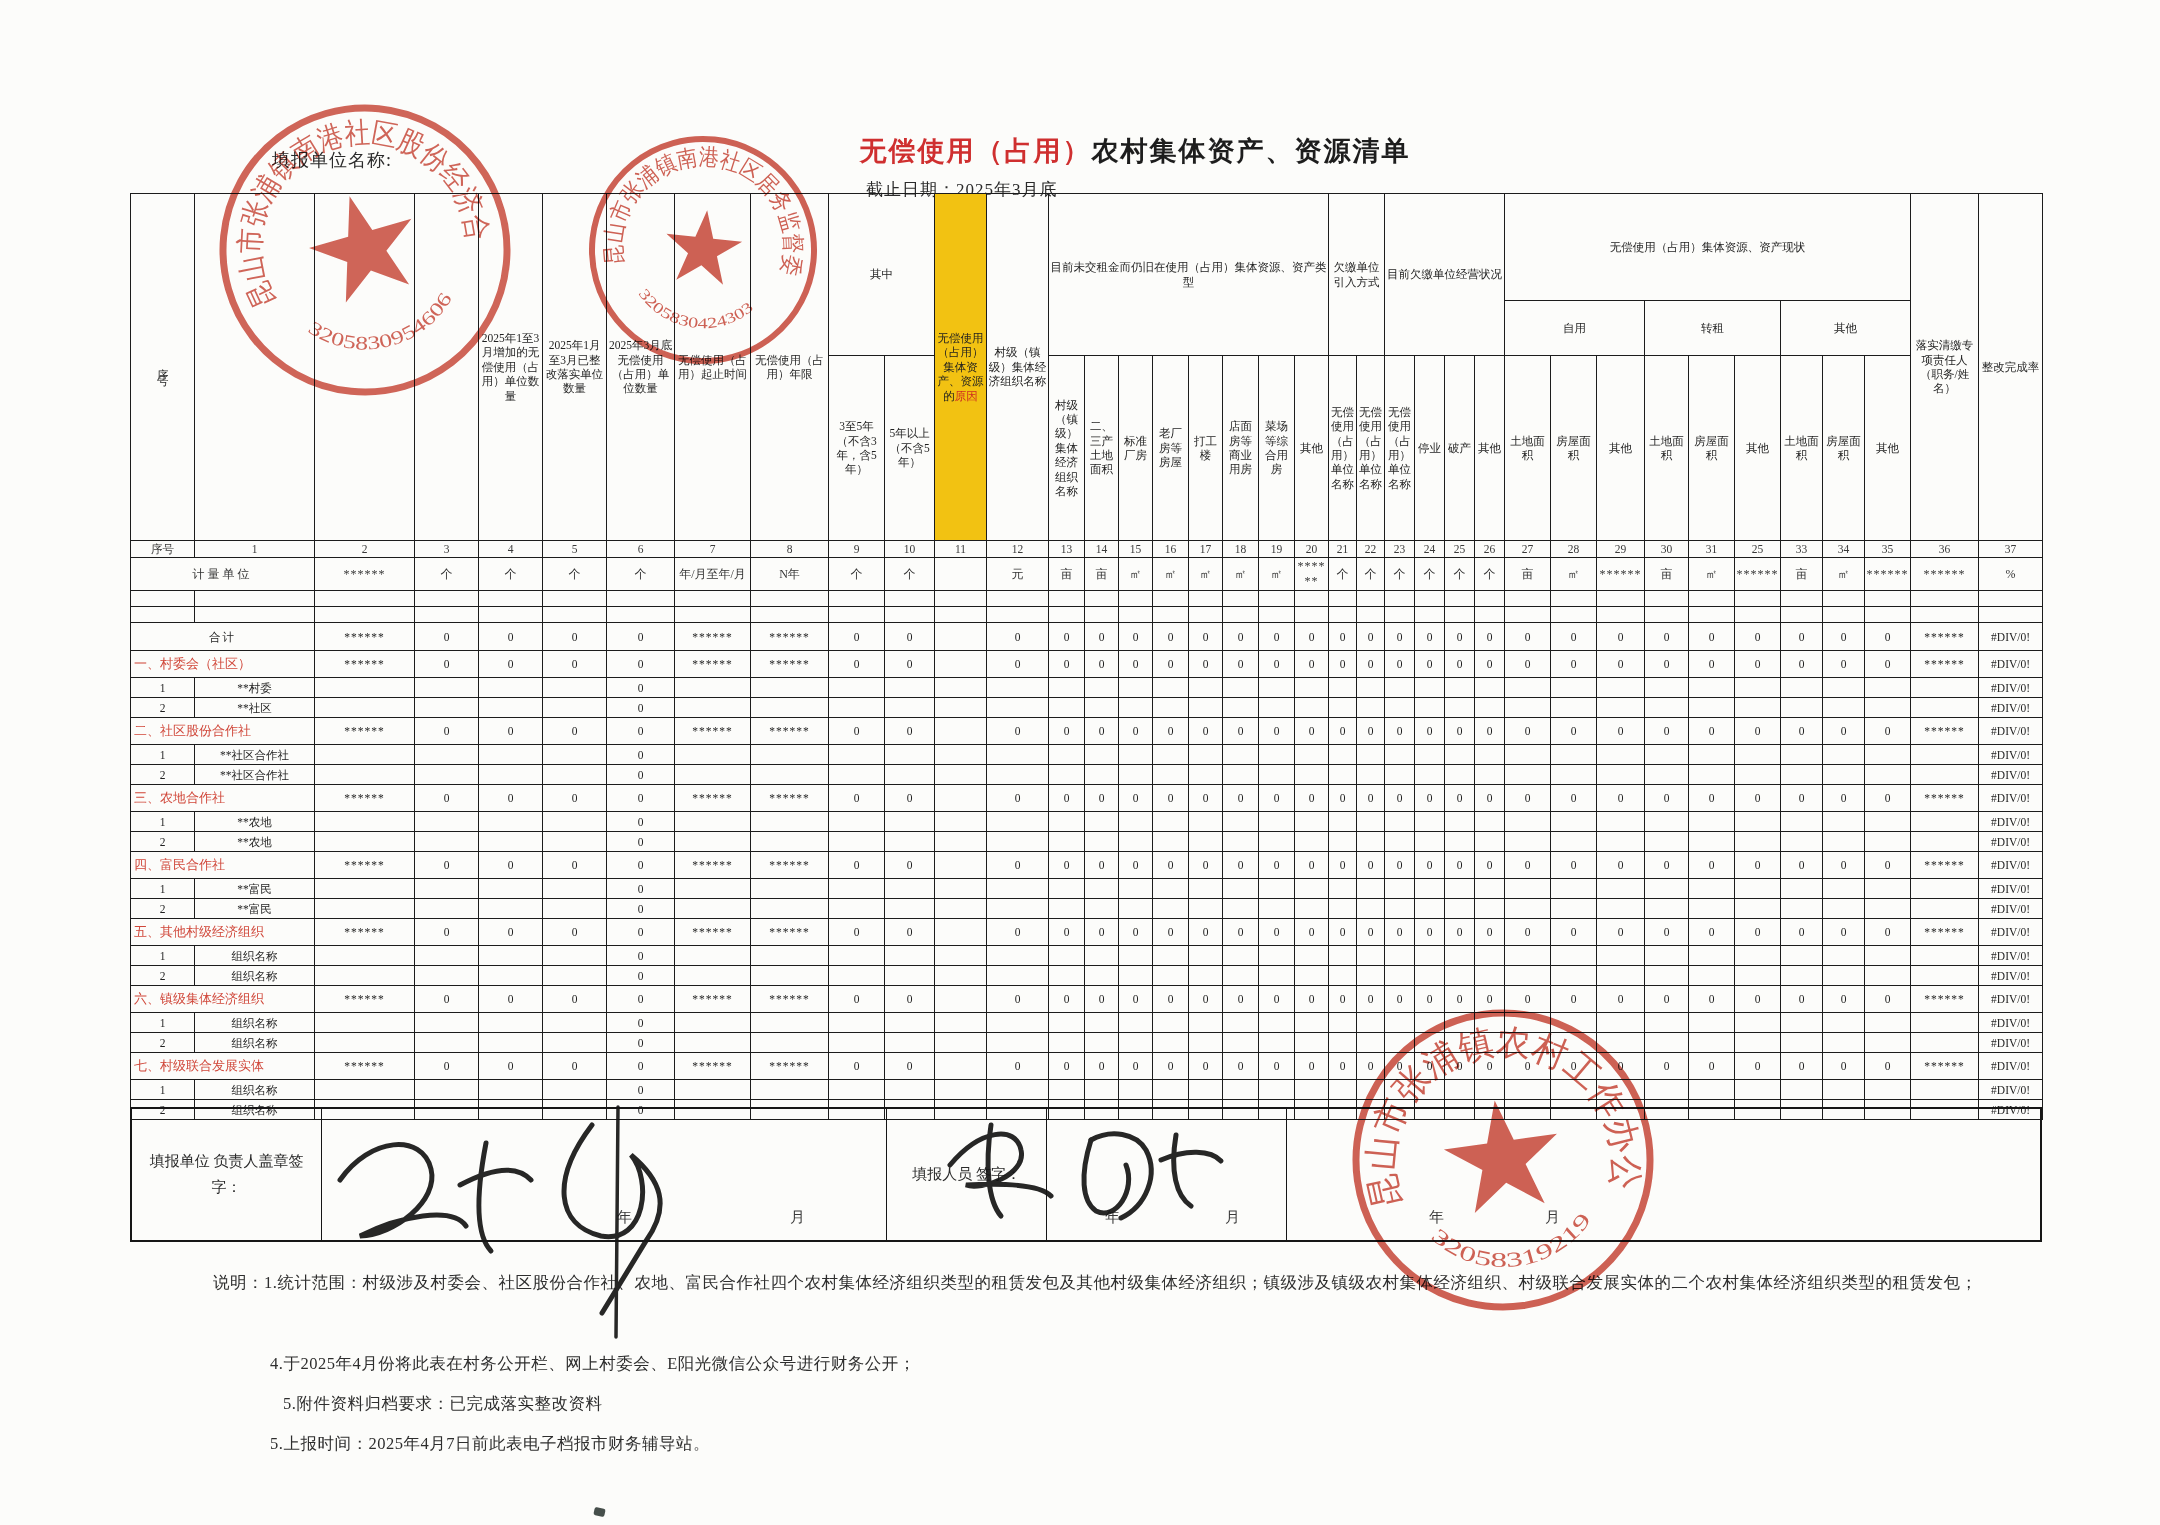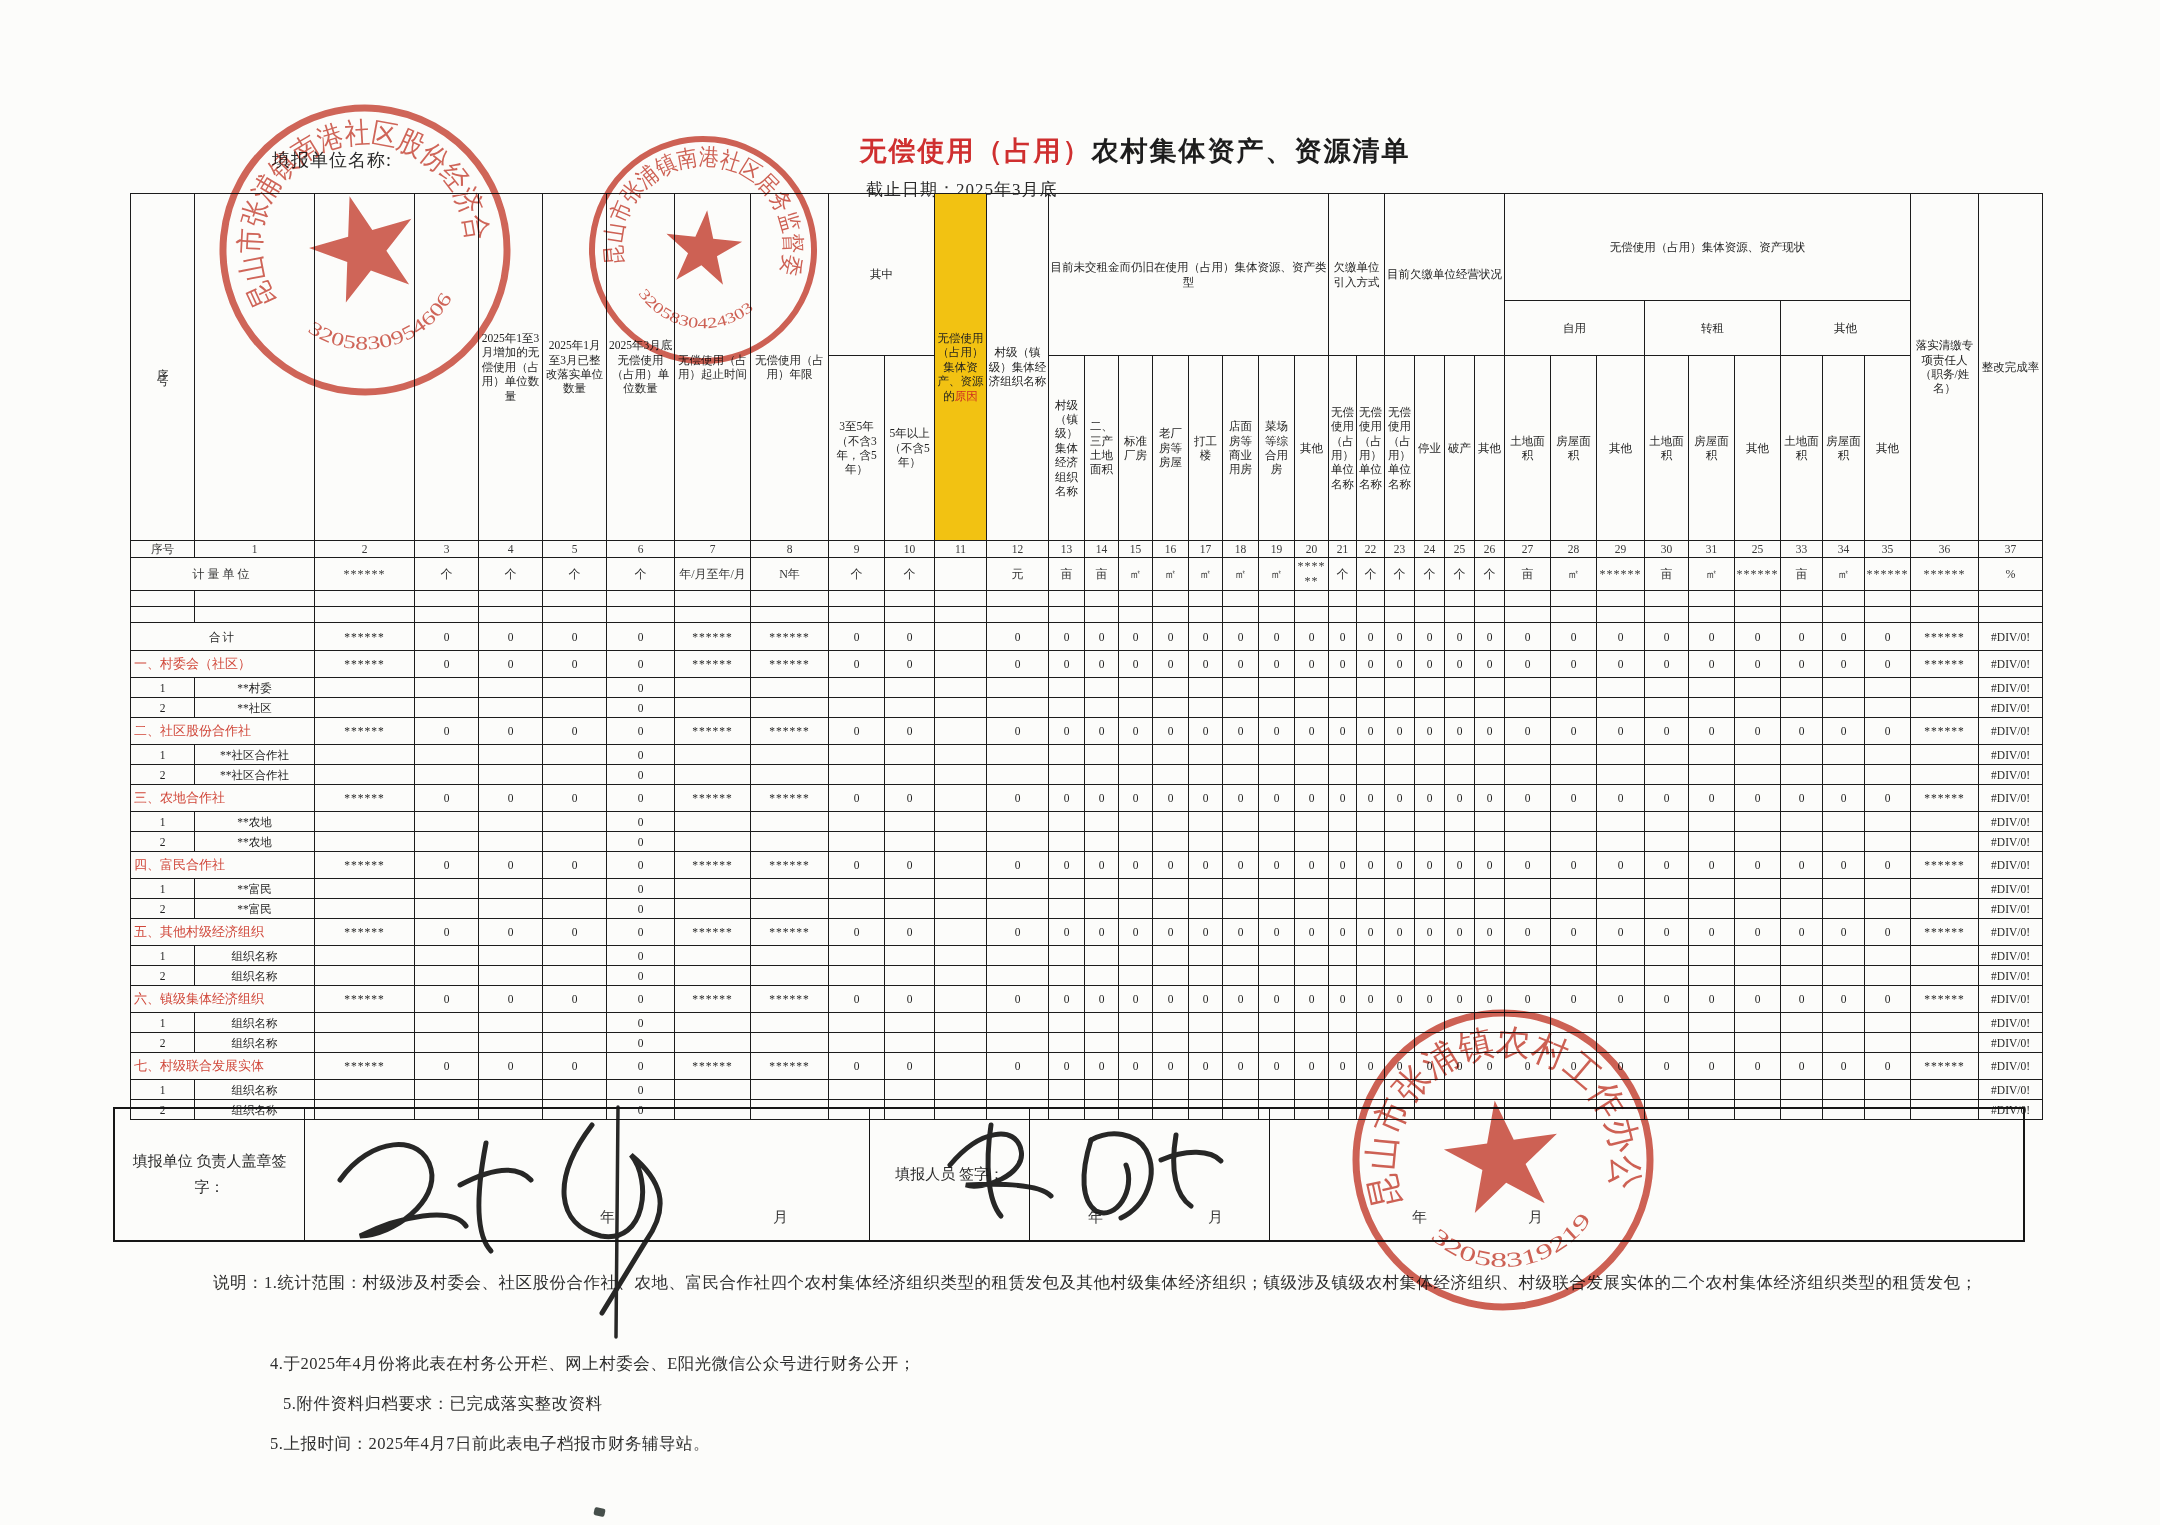--- a/index.html
+++ b/index.html
@@ -43,21 +43,21 @@
   td.lbl.sec{color:#d0473a;text-align:left;padding-left:3px;letter-spacing:0;font-size:13px;}
   td.name{font-size:13px;color:#303030;}
   td.idx{font-size:12.5px;color:#333;}
   td.zero,. zero{color:#c05a40;}
   td.zero{font-size:13px;}
   td.err{color:#cf4730;font-size:11px;padding:0;}
   td.ast,th.ast{color:#2b2b2b;font-size:10px;letter-spacing:1px;}
   td.unit-label{font-size:13px;letter-spacing:3px;color:#2a2a2a;}
   
   .footer{
-    position:absolute;left:113px;top:1107px;width:1912px;height:135px;
+    position:absolute;left:130px;top:1107px;width:1912px;height:135px;
     border:2.5px solid #161616;box-sizing:border-box;
     display:flex;align-items:stretch;background:transparent;
   }
   .fcell{border-right:1.5px solid #161616;box-sizing:border-box;position:relative;
     display:flex;align-items:center;justify-content:center;text-align:center;
     font-size:15px;color:#2a2a2a;line-height:1.7;padding:0 10px;}
   .fcell:last-child{border-right:none;}
   .fcell .ym{position:absolute;bottom:10px;font-size:15px;color:#3a3a3a;}
   .fcell.remark{justify-content:flex-start;padding-left:14px;}
   

